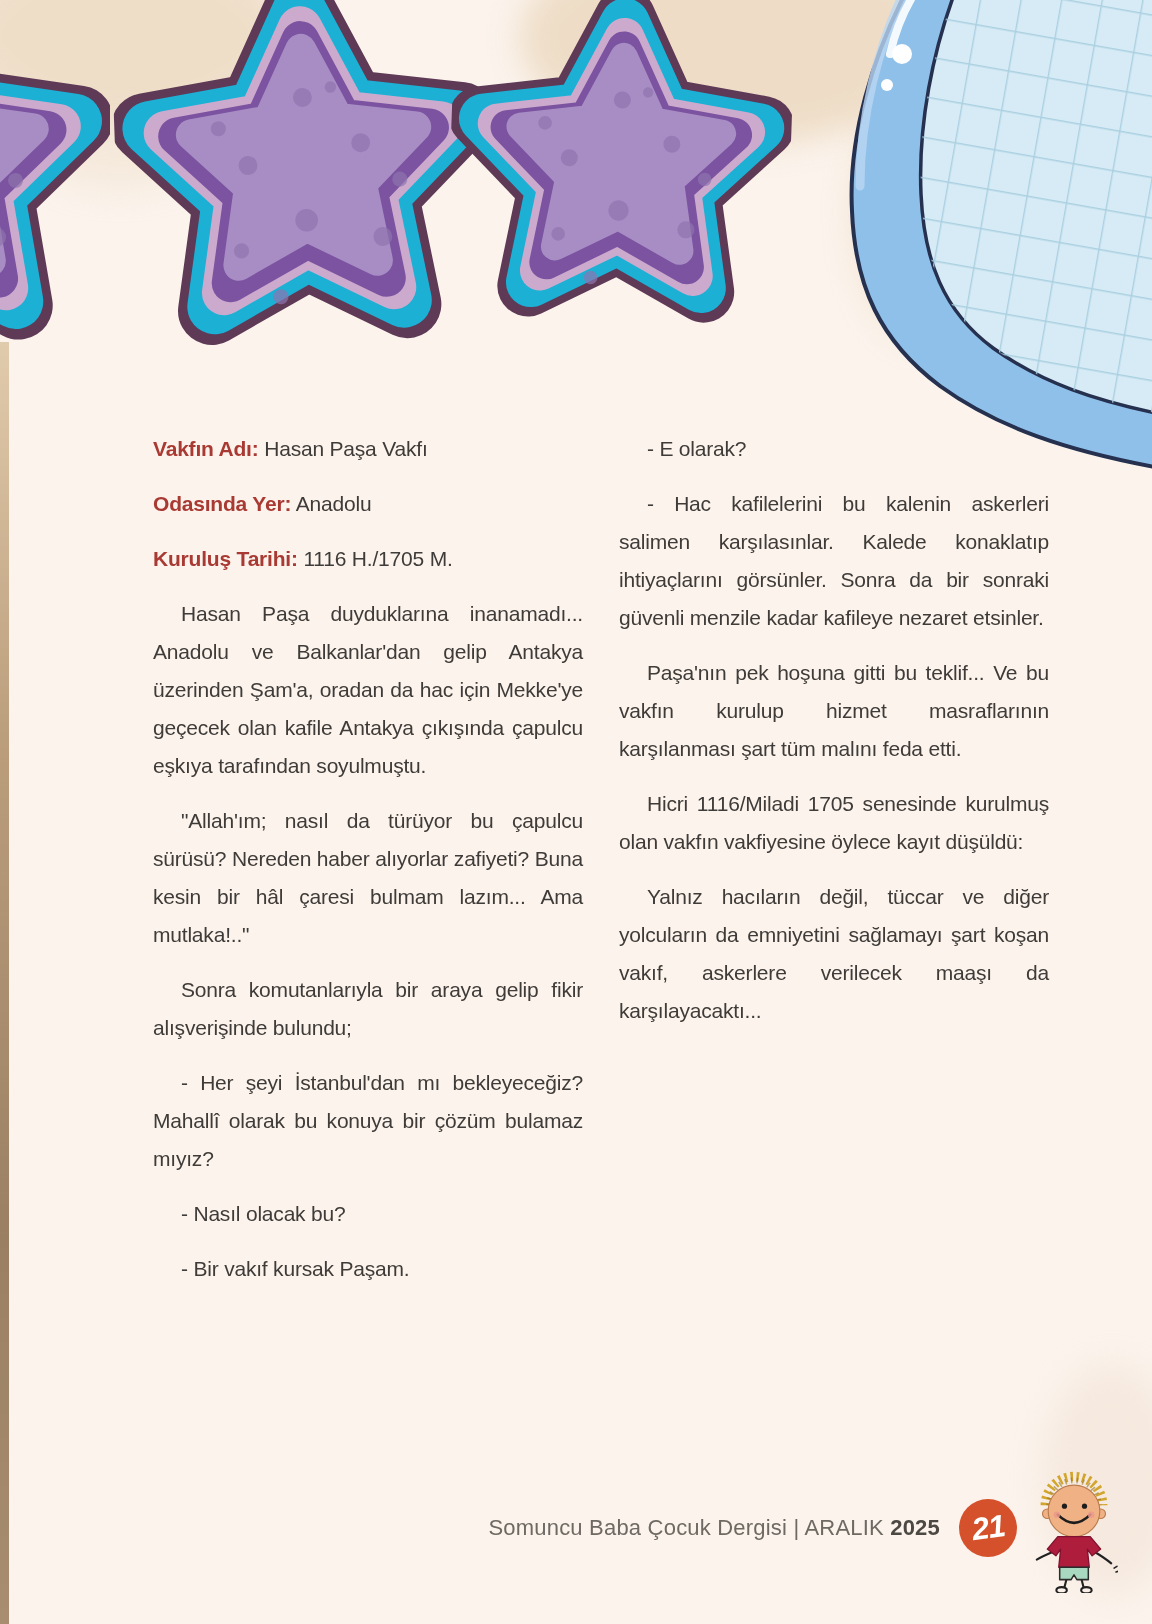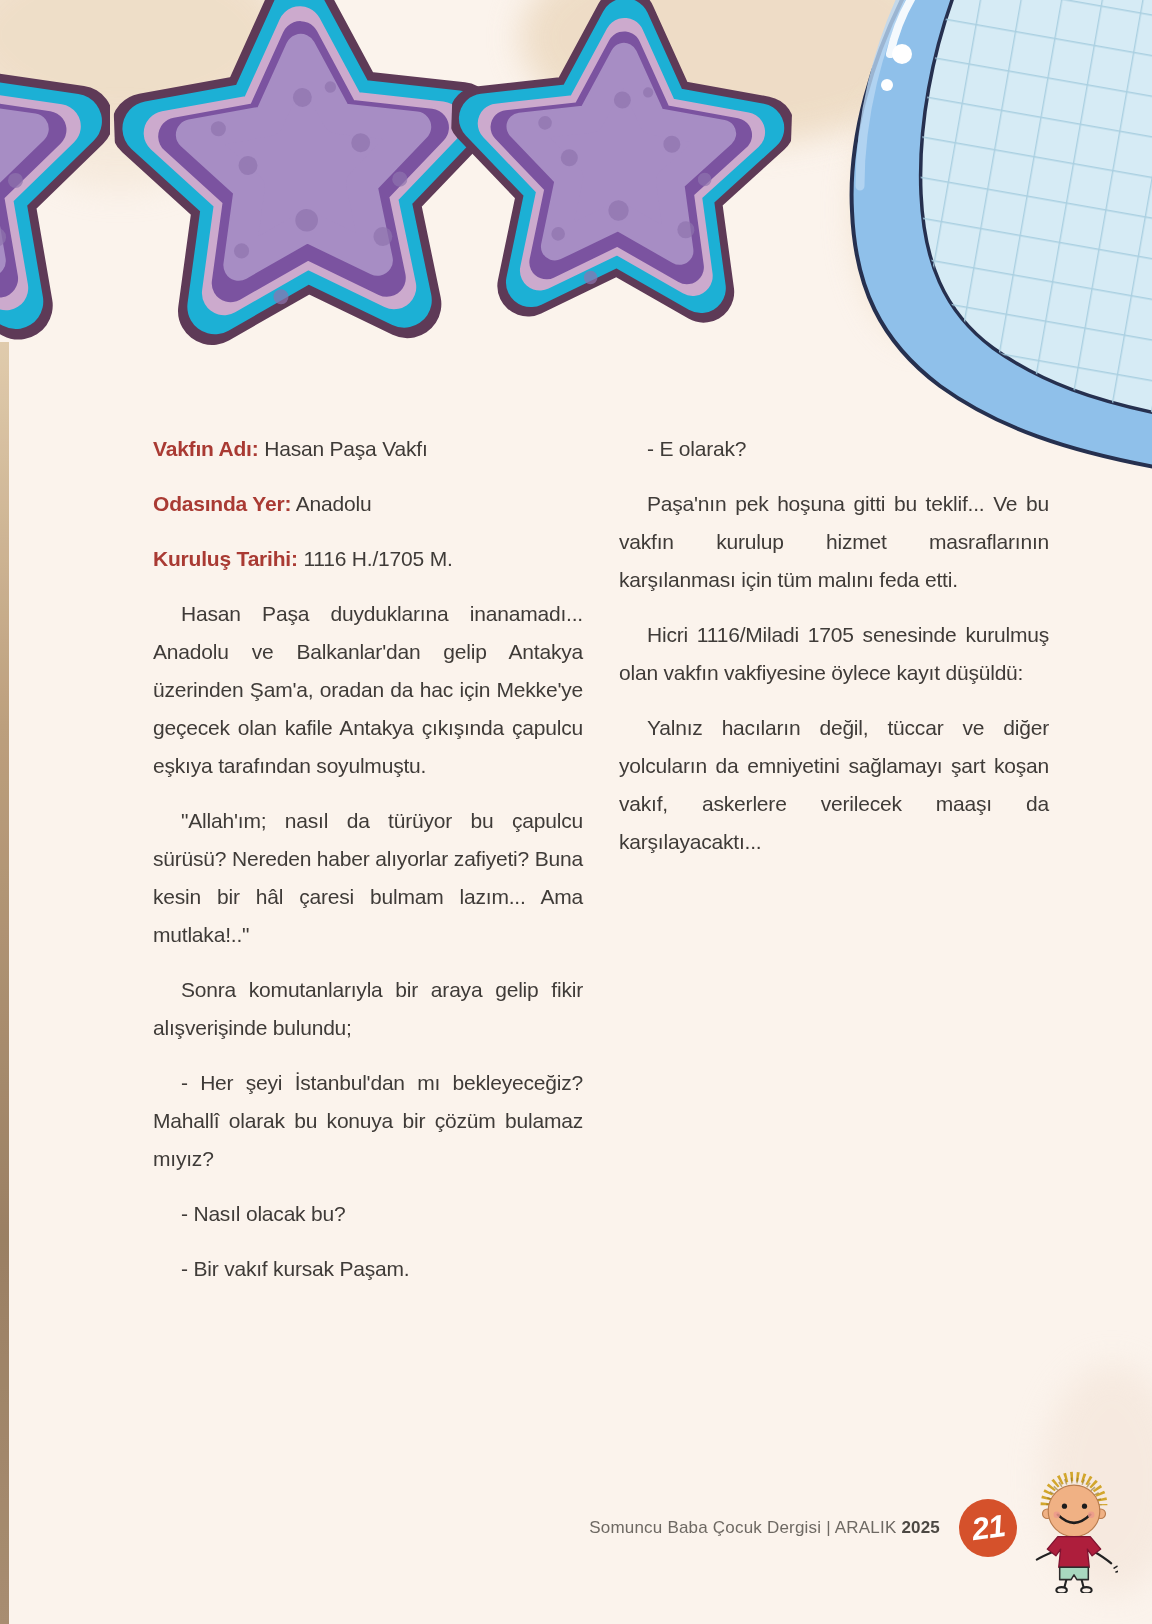--- a/index.html
+++ b/index.html
@@ -34,21 +34,21 @@
   }
   .col{ flex:1 1 0; font-size:21px; line-height:38px; text-align:justify; letter-spacing:-0.2px; }
   .field{ margin-bottom:17px; white-space:nowrap; }
   .field .lbl{ font-weight:bold; color:#a93a33; }
   .col p{ margin:0 0 17px 0; text-indent:28px; }
   
   .footer{
     position:absolute; right:34px; top:1466px; height:124px; z-index:4;
     display:flex; align-items:center; gap:13px;
   }
-  .footer .credit{ font-size:17px; color:#6e6963; letter-spacing:.2px; margin-right:6px; }
+  .footer .credit{ font-size:22px; color:#6e6963; letter-spacing:.2px; margin-right:6px; }
   .footer .credit b{ color:#4c4843; font-weight:bold; }
   .badge{
     width:58px; height:58px; border-radius:50%; background:#d5512b;
     display:flex; align-items:center; justify-content:center; flex:0 0 auto;
   }
   .badge span{
     color:#ffffff; font-size:31px; font-weight:800; font-style:italic;
     transform:rotate(-8deg); letter-spacing:-1px;
   }
   .boy{ transform:translateY(2px); }
@@ -132,21 +132,22 @@
     </div>
     <p>Hasan Paşa duyduklarına inanamadı... Anadolu ve Balkanlar'dan gelip Antakya üzerinden Şam'a, oradan da hac için Mekke'ye geçecek olan kafile Antakya çıkışında çapulcu eşkıya tarafından soyulmuştu.</p>
     <p>"Allah'ım; nasıl da türüyor bu çapulcu sürüsü? Nereden haber alıyorlar zafiyeti? Buna kesin bir hâl çaresi bulmam lazım... Ama mutlaka!.."</p>
     <p>Sonra komutanlarıyla bir araya gelip fikir alışverişinde bulundu;</p>
     <p>- Her şeyi İstanbul'dan mı bekleyeceğiz? Mahallî olarak bu konuya bir çözüm bulamaz mıyız?</p>
     <p>- Nasıl olacak bu?</p>
     <p>- Bir vakıf kursak Paşam.</p>
   </div>
   <div class="col">
     <p>- E olarak?</p>
-    <p>Paşa'nın pek hoşuna gitti bu teklif... Ve bu vakfın kurulup hizmet masraflarının karşılanması için tüm malını feda etti.</p>
+    <p>- Hac kafilelerini bu kalenin askerleri salimen karşılasınlar. Kalede konaklatıp ihtiyaçlarını görsünler. Sonra da bir sonraki güvenli menzile kadar kafileye nezaret etsinler.</p>
+    <p>Paşa'nın pek hoşuna gitti bu teklif... Ve bu vakfın kurulup hizmet masraflarının karşılanması şart tüm malını feda etti.</p>
     <p>Hicri 1116/Miladi 1705 senesinde kurulmuş olan vakfın vakfiyesine öylece kayıt düşüldü:</p>
     <p>Yalnız hacıların değil, tüccar ve diğer yolcuların da emniyetini sağlamayı şart koşan vakıf, askerlere verilecek maaşı da karşılayacaktı...</p>
   </div>
 </main>
 
 <div class="footer">
   <span class="credit">
     <span>Somuncu Baba Çocuk Dergisi | ARALIK</span>
     <b>2025</b>
   </span>

